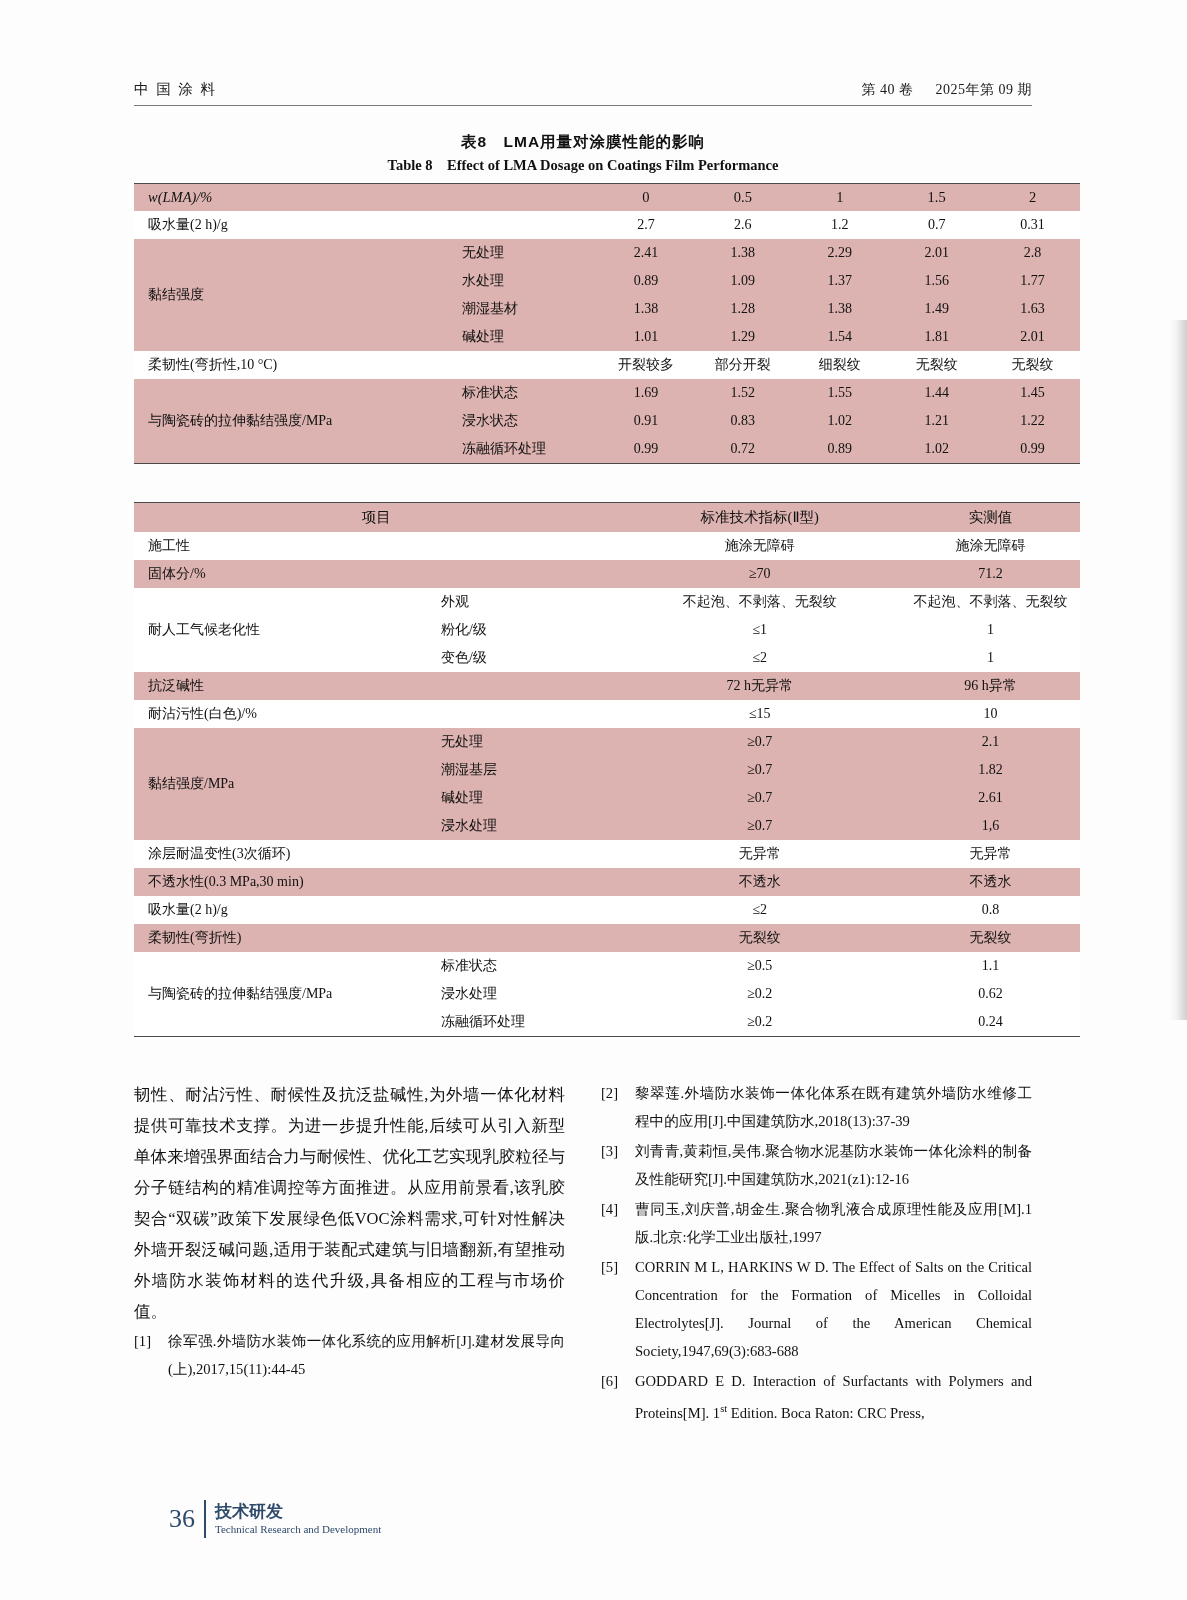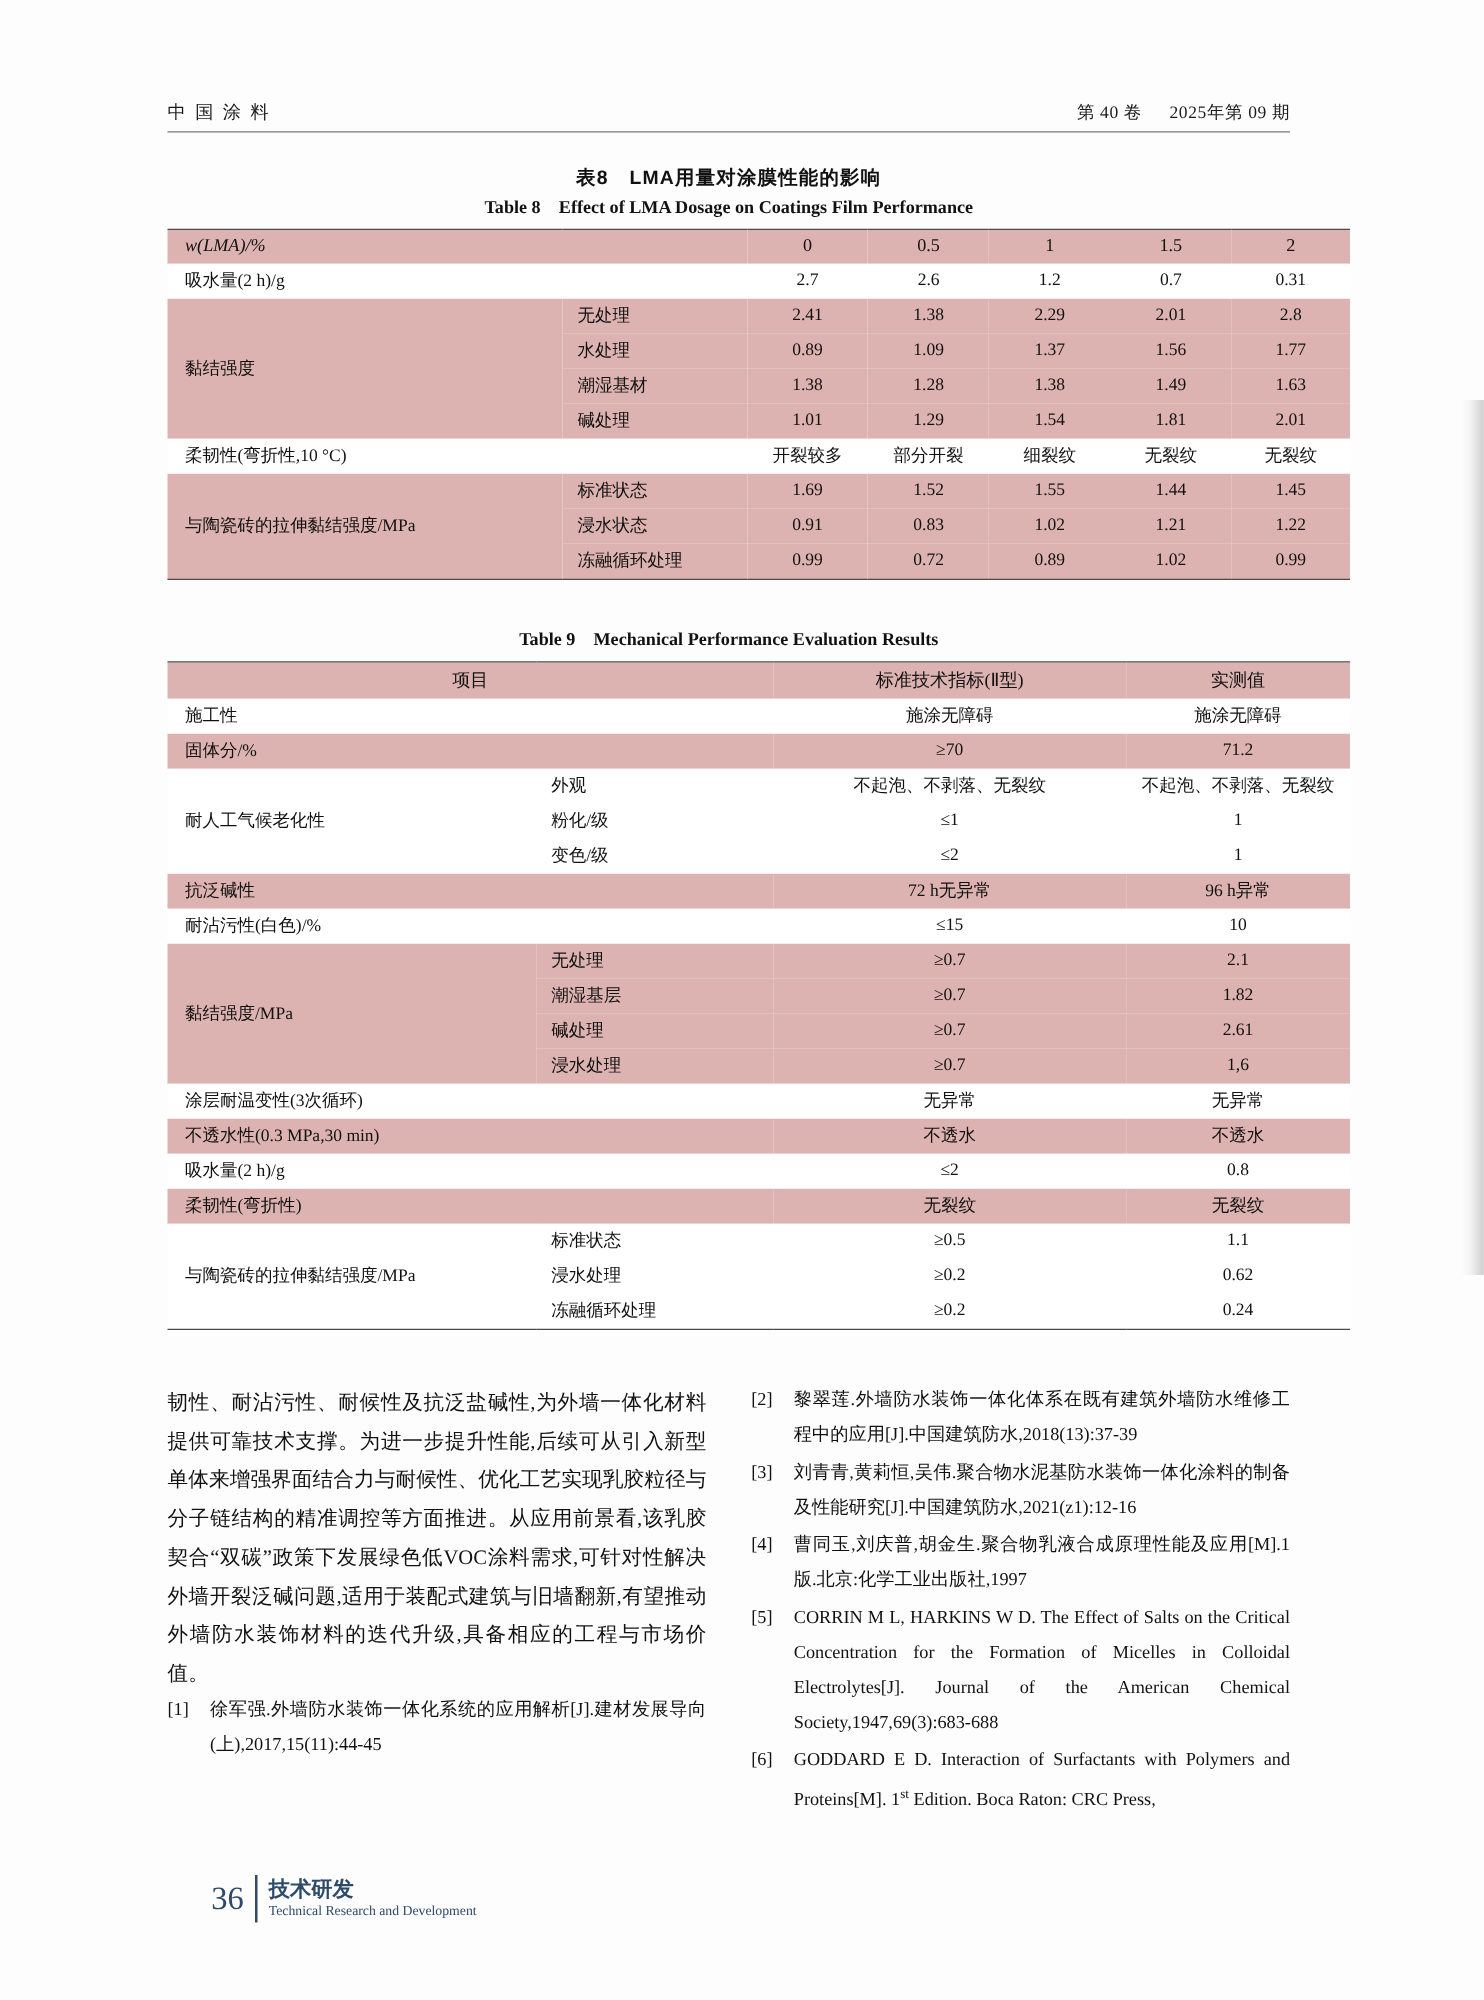--- a/index.html
+++ b/index.html
@@ -286,21 +286,20 @@
             <td>0.72</td>
             <td>0.89</td>
             <td>1.02</td>
             <td>0.99</td>
           </tr>
         </tbody>
       </table>
     </div>
 
     <div class="table-block" style="margin-top:38px">
-      <div class="tbl-title-en">Table 9　Mechanical Performance Evaluation Results</div>
       <table>
         <colgroup>
           <col style="width:280px">
             <col style="width:180px">
             <col style="width:268px">
             <col style="width:170px">
         </colgroup>
         <tbody>
           <tr class="rowshade hdr-row t-top">
             <td colspan="2">项目</td>

